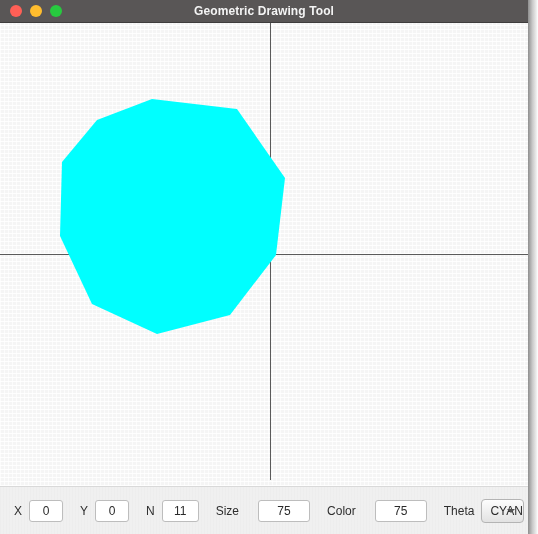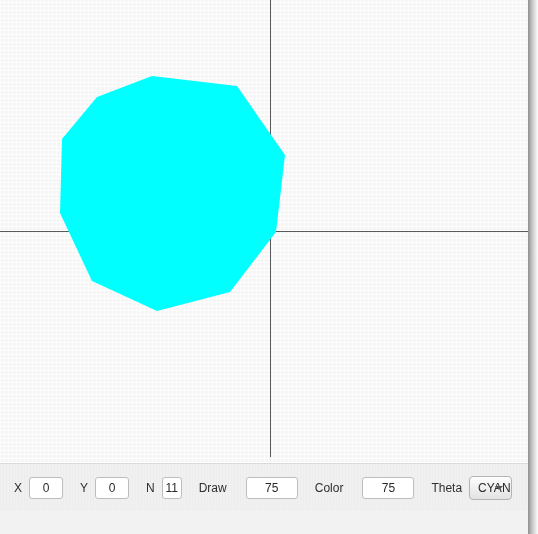--- a/index.html
+++ b/index.html
@@ -127,21 +127,21 @@
     background: #ffffff;
     border: 1px solid #bdbdbd;
     border-radius: 3px;
     height: 22px;
     box-sizing: border-box;
     padding: 0 2px;
     margin-right: 17px;
     outline: none;
   }
   .ctl-input.tiny  { width: 34px; }
-  .ctl-input.small { width: 20px; }
+  .ctl-input.small { width: 37px; }
   .ctl-input.med   { width: 52px; margin-left: 12px; }
 
   #color-select {
     position: relative;
     width: 70px;
     height: 24px;
     border: 1px solid #b4b4b4;
     border-radius: 4px;
     background: linear-gradient(#fdfdfd, #e2e2e2);
     box-sizing: border-box;
@@ -194,41 +194,49 @@
     width: 10px;
     height: 534px;
     background: linear-gradient(90deg, #8e8e8e 0%, #c9c9c9 45%, #eaeaea 80%, #ffffff 100%);
   }
 </style>
 </head>
 <body>
 
 <div id="window">
 
+  <div id="titlebar">
+    <div id="traffic">
+      <span class="light red"></span>
+      <span class="light yellow"></span>
+      <span class="light green"></span>
+    </div>
+    <div id="title-text">Geometric Drawing Tool</div>
+  </div>
 
   <div id="canvas-area">
     <div id="axis-h"></div>
     <div id="axis-v"></div>
     <svg id="shape-svg" viewBox="0 0 528 463">
       <polygon id="shape-polygon" points="152,76 237,86 285,155 276,232 230,292 157,311 92,281 60,213 62,139 97,97" fill="#00FFFF"></polygon>
     </svg>
   </div>
 
   <div id="toolbar">
 
     <span class="ctl-label">X</span>
     <input class="ctl-input tiny" type="text" readonly="" value="0" style="">
 
     <span class="ctl-label">Y</span>
     <input class="ctl-input tiny" type="text" readonly="" value="0" style="">
 
     <span class="ctl-label">N</span>
     <input class="ctl-input small" type="text" readonly="" value="11" style="">
 
-    <span class="ctl-label">Draw</span>
+    <span class="ctl-label">Size</span>
     <input class="ctl-input med" type="text" readonly="" value="75" style="">
 
     <span class="ctl-label">Color</span>
     <input class="ctl-input med" type="text" readonly="" value="75" style="">
 
     <span class="ctl-label">Theta</span>
     <div id="color-select">
       <span class="sel-value">CYAN</span>
       <span class="caret"></span>
     </div>

